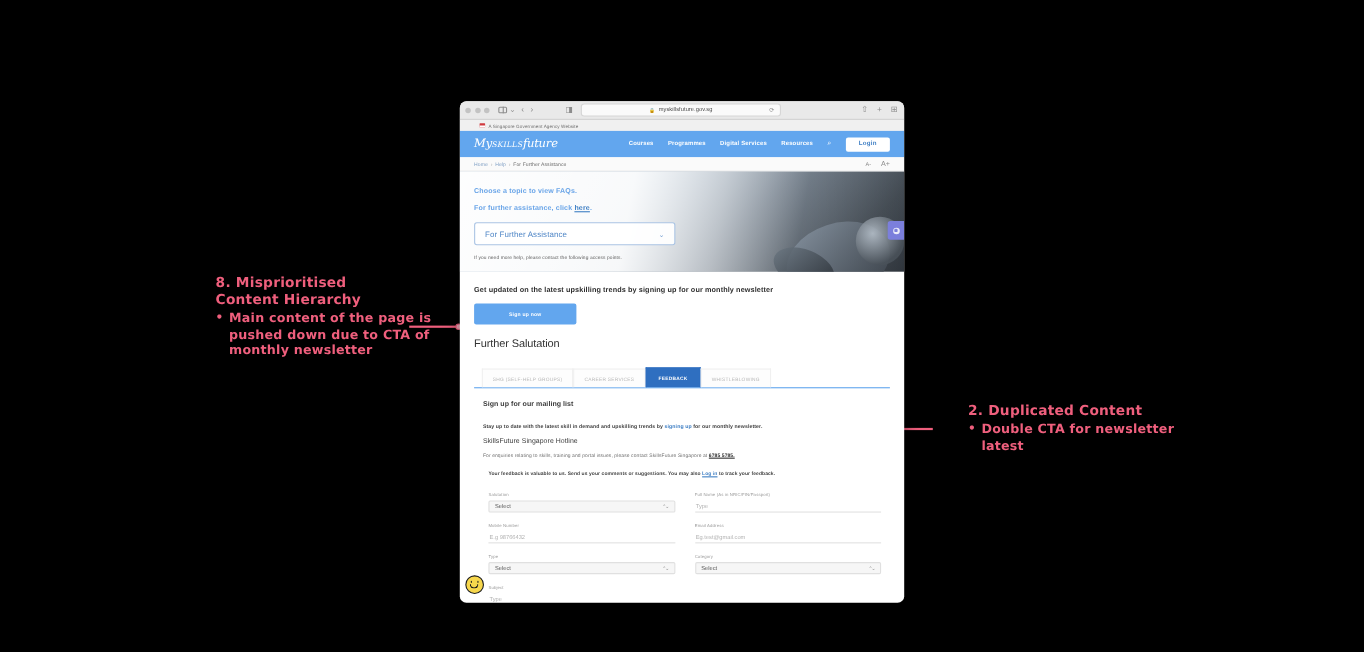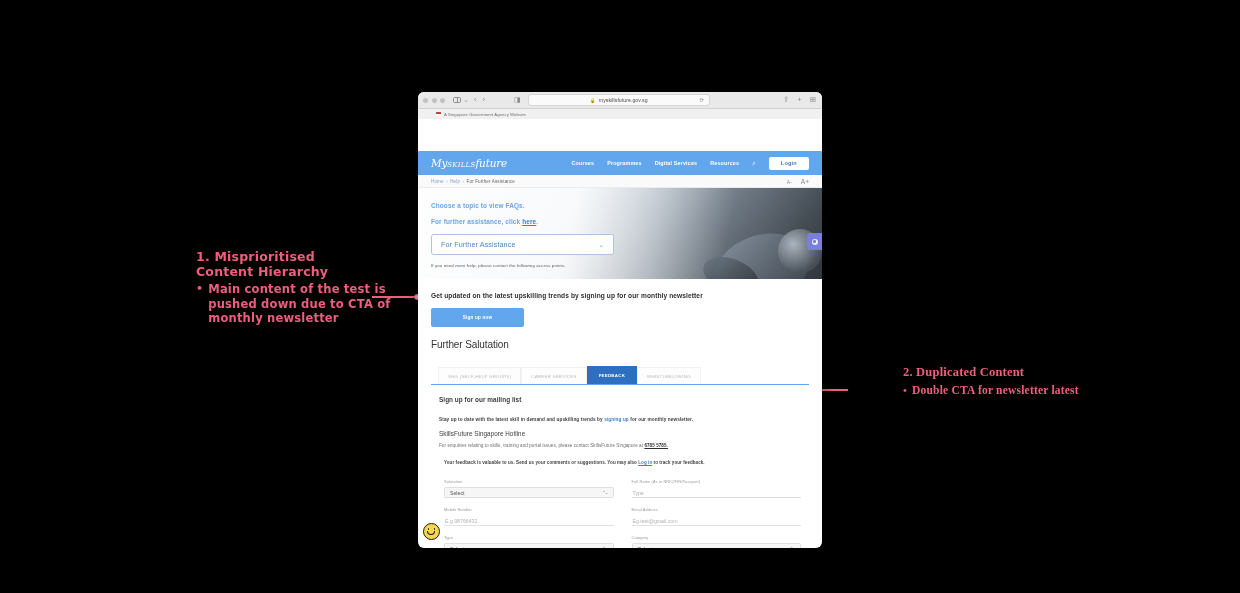--- a/index.html
+++ b/index.html
@@ -15,21 +15,21 @@
 
   
   .annotation {
     position: absolute;
     color: #ef5f7d;
     font-family: "DejaVu Sans", sans-serif;
     font-weight: bold;
     letter-spacing: 0.2px;
   }
   .anno-left  { left: 196px; top: 249px; width: 210px; }
-  .anno-right { left: 903px; top: 365px; width: 190px; font-family: Liberation Serif, serif; }
+  .anno-right { left: 880px; top: 365px; width: 190px; }
 
   .anno-title {
     font-size: 12.5px;
     line-height: 15px;
     margin-bottom: 3px;
     white-space: pre-line;
   }
   .anno-bullet {
     display: flex;
     font-size: 11.5px;
@@ -162,21 +162,20 @@
   }
   .gov-text { font-size: 4.2px; color: #6f6f6f; letter-spacing: 0.1px; }
 
   
   .site-header {
     height: 24px;
     background: #62a6ee;
     display: flex;
     align-items: center;
     padding: 0 13px;
-    margin-top: 32px;
   }
   .logo {
     font-family: "DejaVu Serif", serif;
     font-style: italic;
     color: #ffffff;
     font-size: 9.5px;
     letter-spacing: -0.2px;
     white-space: nowrap;
   }
   .logo .cap { font-size: 10.5px; }
@@ -455,25 +454,25 @@
     width: 8px; height: 3.6px;
     border: 1.1px solid #1c1c1c;
     border-top: none;
     border-radius: 0 0 8px 8px;
   }
 </style>
 </head>
 <body>
 
 <div class="annotation anno-left">
-  <div class="anno-title">1. Misprioritised
+  <div class="anno-title">8. Misprioritised
 Content Hierarchy</div>
   <div class="anno-bullet">
     <span class="anno-dot">•</span>
-    <span class="anno-text">Main content of the test is pushed down due to CTA of monthly newsletter</span>
+    <span class="anno-text">Main content of the page is pushed down due to CTA of monthly newsletter</span>
   </div>
 </div>
 
 <div class="leader leader-1"></div>
 <div class="leader-dot leader-dot-1"></div>
 
 <div class="annotation anno-right">
   <div class="anno-title">2. Duplicated Content</div>
   <div class="anno-bullet">
     <span class="anno-dot">•</span>

